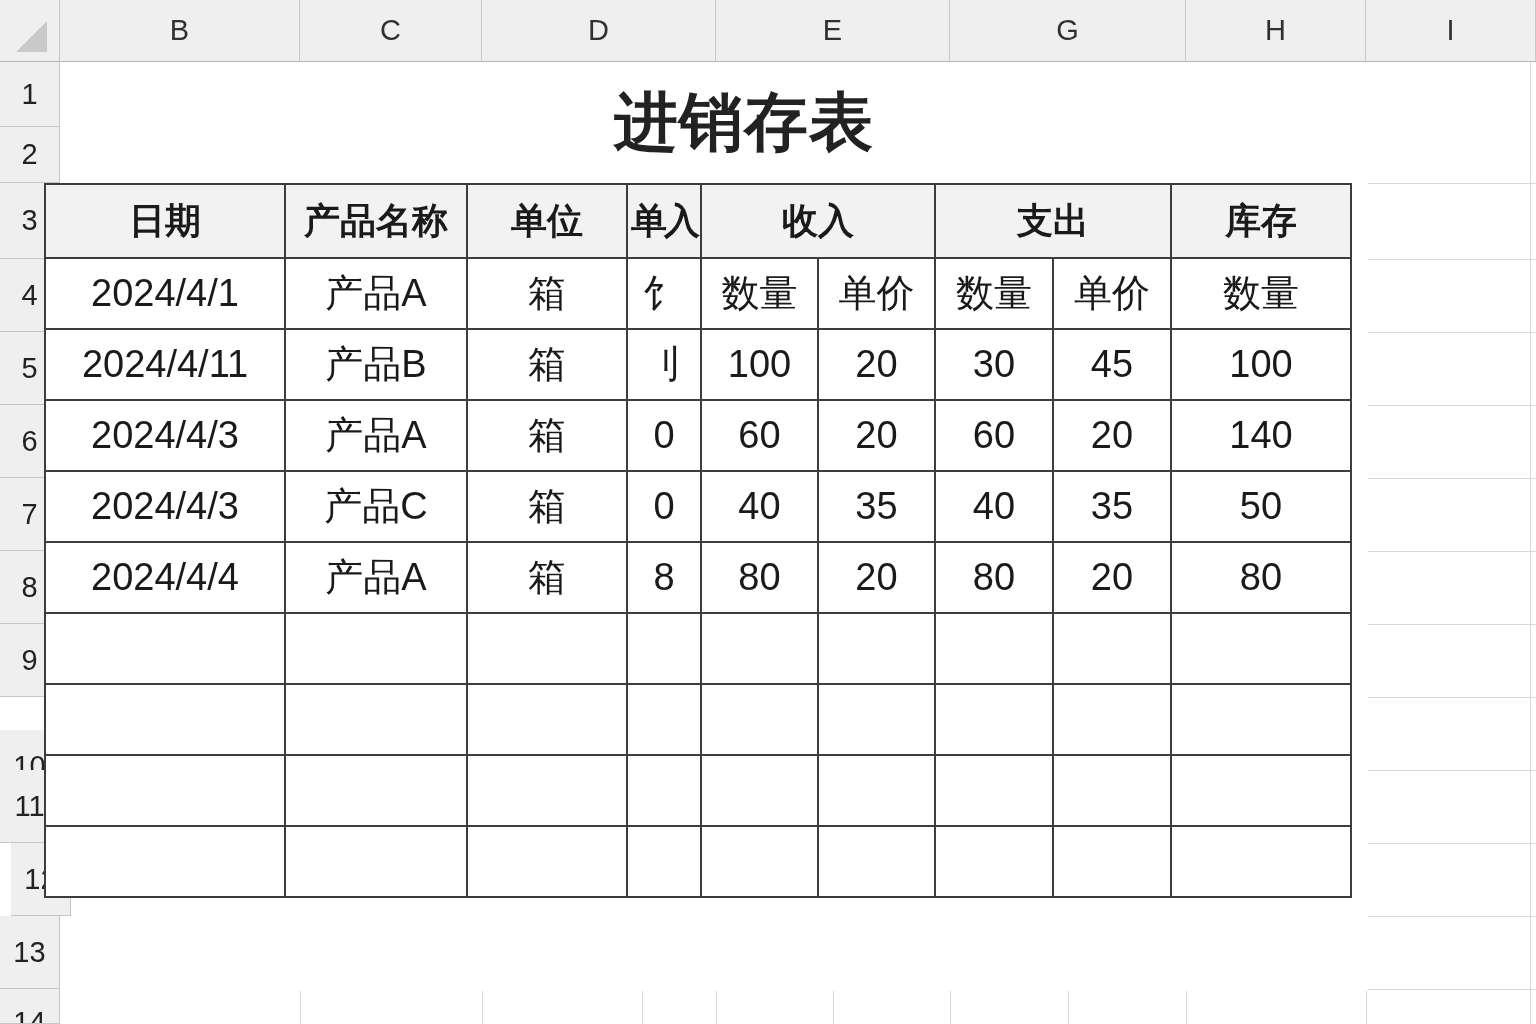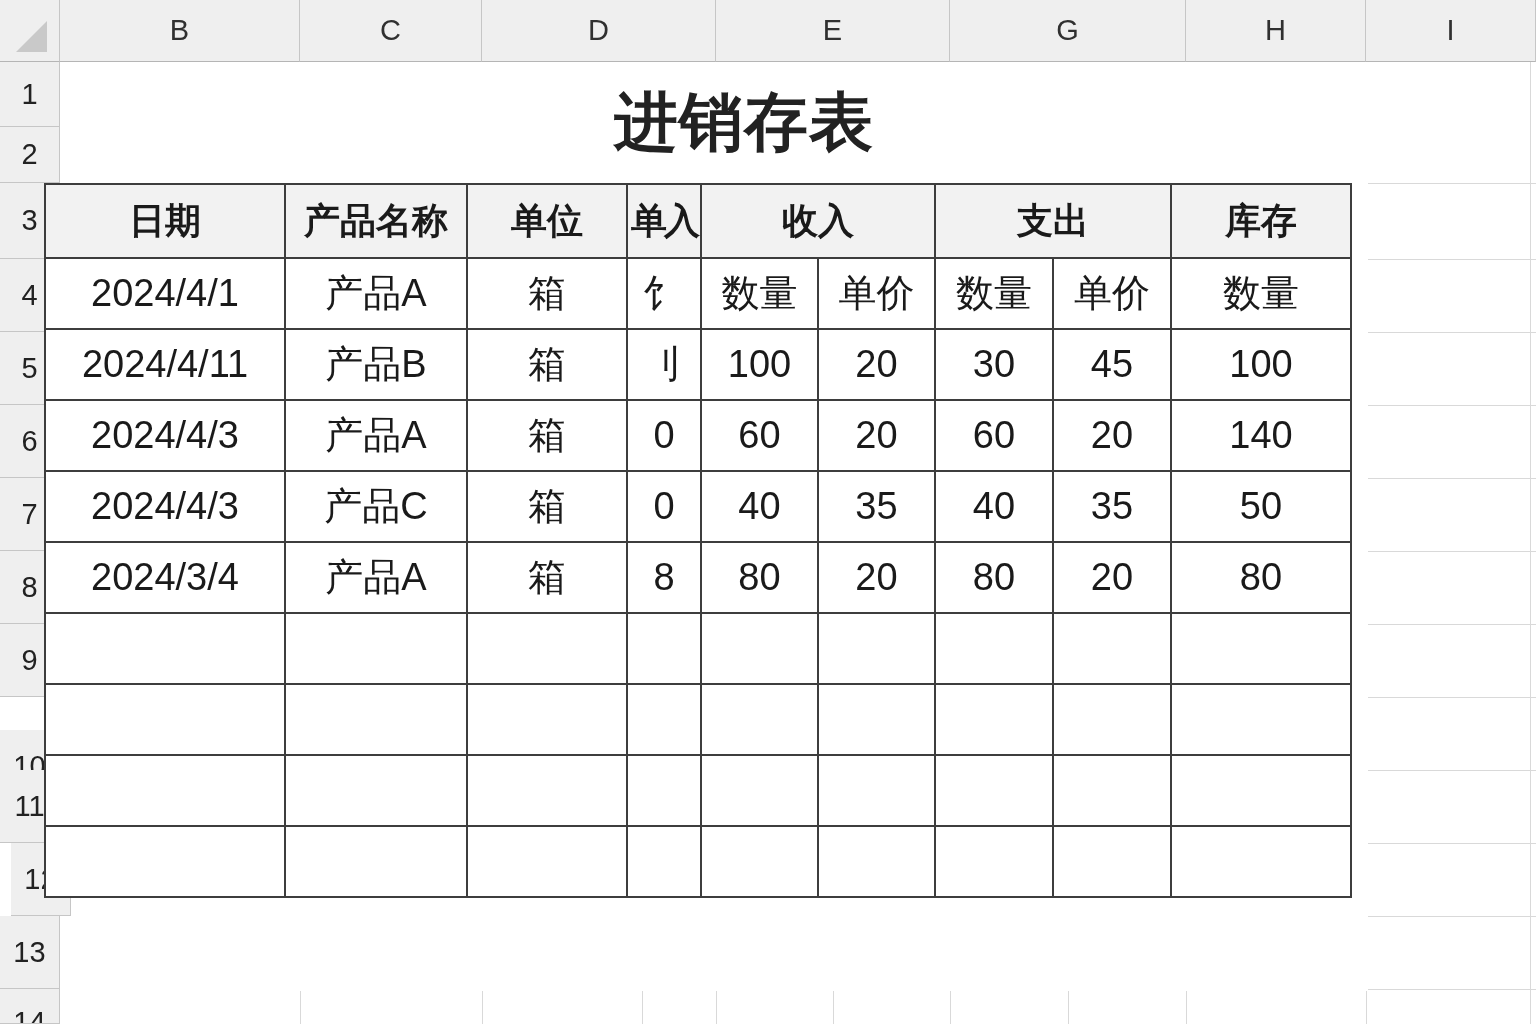--- a/index.html
+++ b/index.html
@@ -138,21 +138,21 @@
           <td>产品C</td>
           <td>箱</td>
           <td>0</td>
           <td>40</td>
           <td>35</td>
           <td>40</td>
           <td>35</td>
           <td>50</td>
         </tr>
         <tr>
-          <td>2024/3/4</td>
+          <td>2024/4/4</td>
           <td>产品A</td>
           <td>箱</td>
           <td>8</td>
           <td>80</td>
           <td>20</td>
           <td>80</td>
           <td>20</td>
           <td>80</td>
         </tr>
         <tr>

